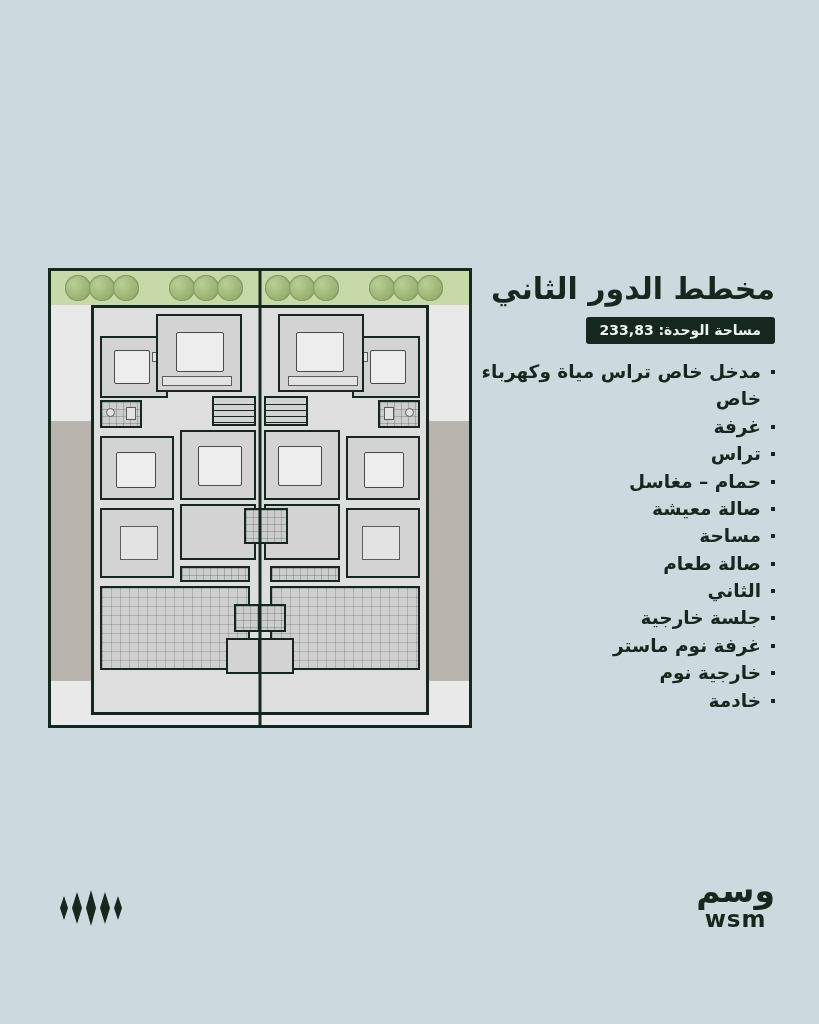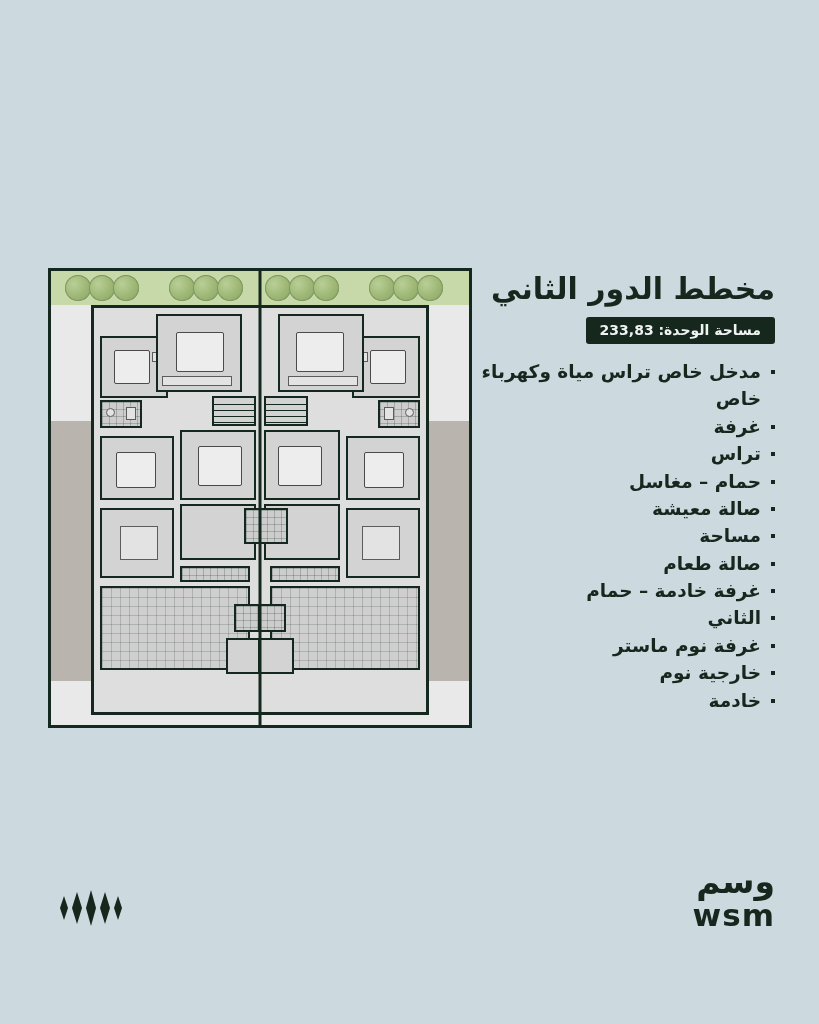--- a/index.html
+++ b/index.html
@@ -149,21 +149,21 @@
   #mark-left svg { display: block; }
   #brand {
     position: absolute; right: 44px; bottom: 92px;
     text-align: right;
     color: #16271d;
   }
   #brand .ar {
     font-size: 33px; font-weight: bold; line-height: 1; letter-spacing: 1px;
   }
   #brand .en {
-    font-size: 31px; font-weight: bold; line-height: 1.1; letter-spacing: 1px;
+    font-size: 23px; font-weight: bold; line-height: 1.1; letter-spacing: 1px; text-align: center;
   }
 </style>
 </head>
 <body>
 
 <div id="page">
 
   <div id="plan-wrap">
     <div class="plan-inner">
       <div class="green-strip"></div>
@@ -271,22 +271,22 @@
     <h1 id="title">مخطط الدور الثاني</h1>
     <div id="area-badge">مساحة الوحدة: 233,83</div>
     <ul id="features">
       <li>مدخل خاص تراس مياة وكهرباء خاص</li>
       <li>غرفة</li>
       <li>تراس</li>
       <li>حمام – مغاسل</li>
       <li>صالة معيشة</li>
       <li>مساحة</li>
       <li>صالة طعام</li>
-      <li>غرفة خادمة – حمام</li>
       <li>الثاني</li>
+      <li>جلسة خارجية</li>
       <li>غرفة نوم ماستر</li>
       <li>خارجية نوم</li>
       <li>خادمة</li>
     </ul>
   </div>
 
   <div id="mark-left">
     <svg width="78" height="40" viewBox="0 0 78 40" xmlns="http://www.w3.org/2000/svg">
       <g fill="#16271d">
         <path d="M8 20 L12 8 L16 20 L12 32 Z"></path>

